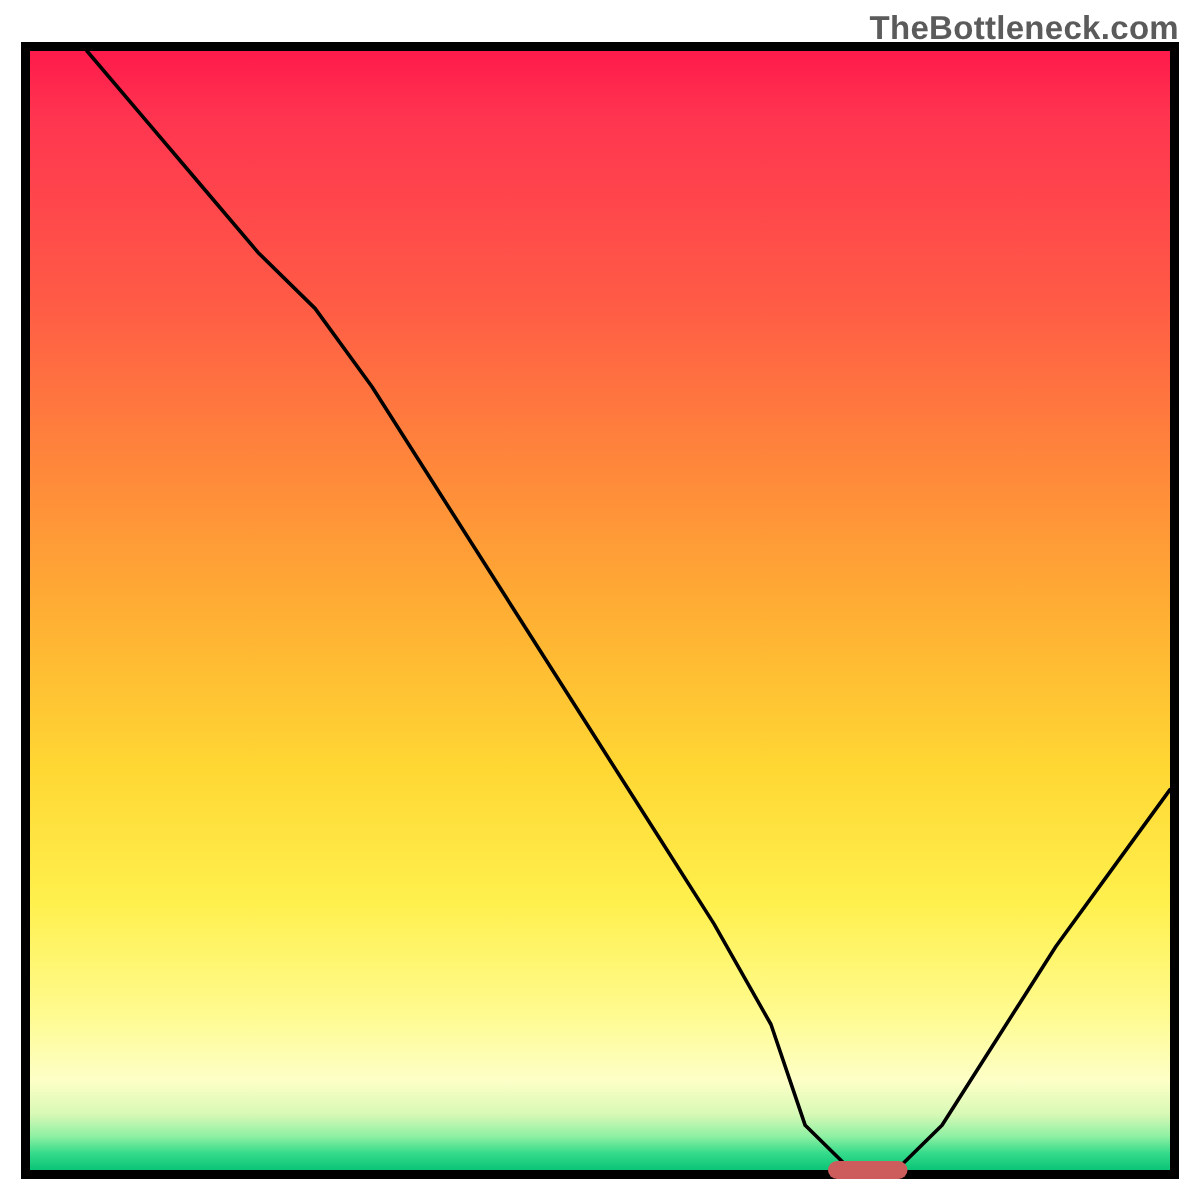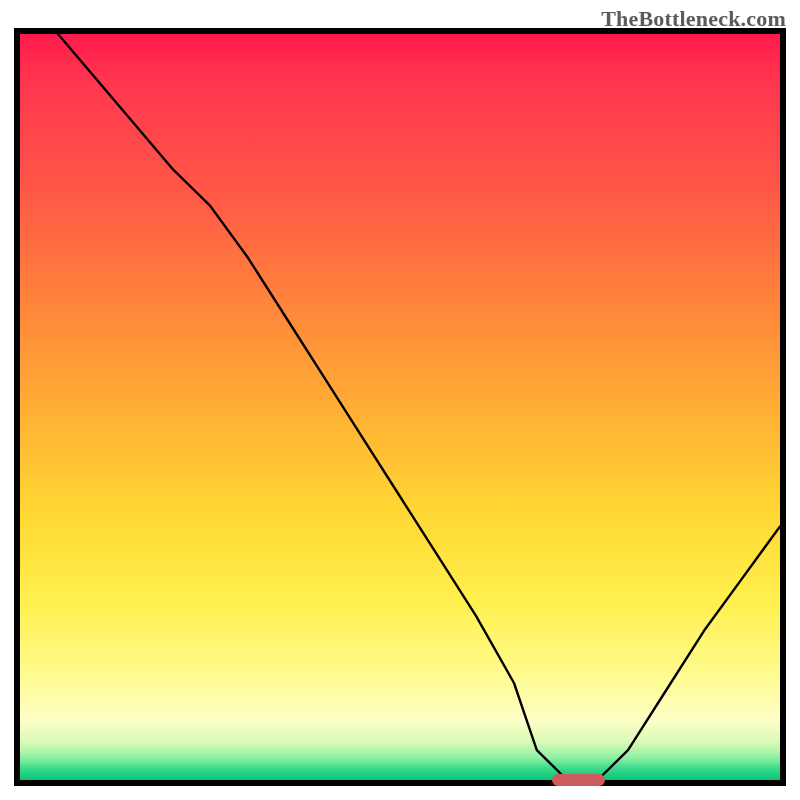--- a/index.html
+++ b/index.html
@@ -57,21 +57,21 @@
   }
   .min-marker {
     position: absolute;
     background: #cd5c5c;
     border-radius: 6px;
   }
   .watermark {
     position: absolute;
     top: 6px;
     right: 14px;
-    font-family: Liberation Serif, serif;
+    font-family: Liberation Sans, sans-serif;
     font-size: 22px;
     font-weight: 600;
     color: #5b5b5b;
     letter-spacing: 0.2px;
   }
 </style>
 </head>
 <body>
 
 <div class="chart-outer">

